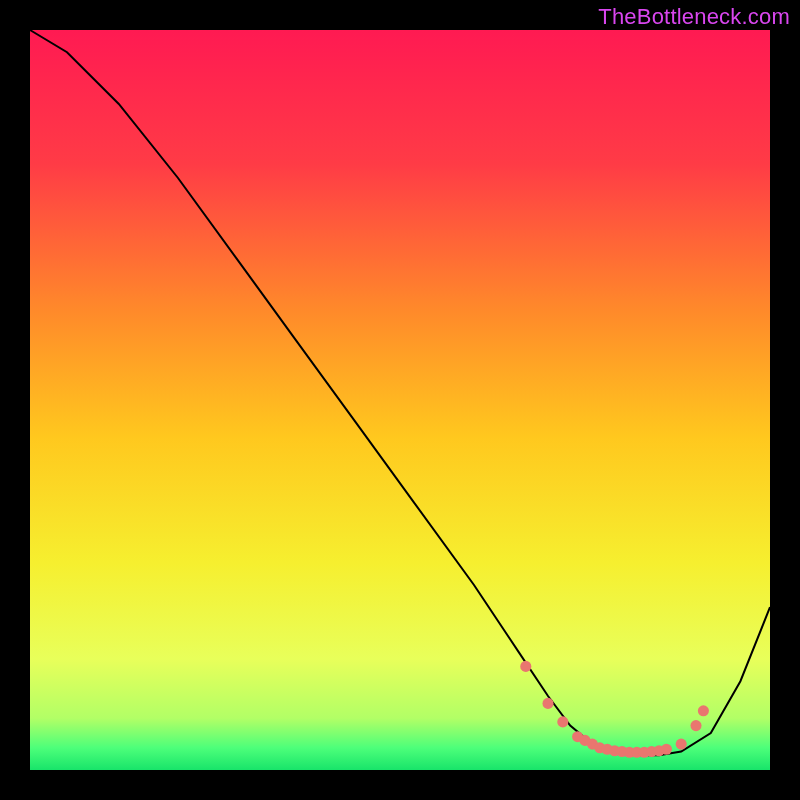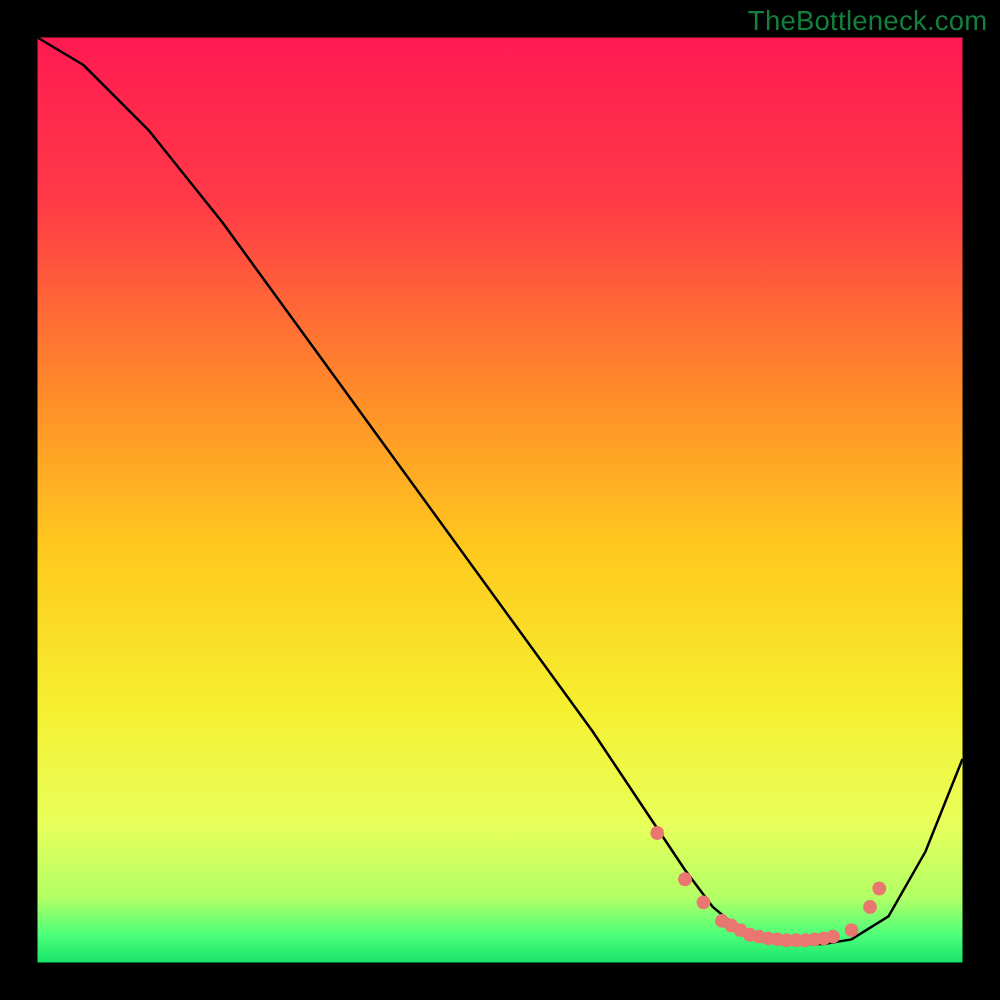--- a/index.html
+++ b/index.html
@@ -14,21 +14,21 @@
   .frame {
     position: relative;
     width: 800px;
     height: 800px;
     background: #000;
   }
   .watermark {
     position: absolute;
     top: 4px;
     right: 10px;
-    color: #15803d;
+    color: #d946ef;
     font-size: 22px;
     font-weight: 500;
     letter-spacing: 0.2px;
     z-index: 10;
   }
   .plot-area {
     position: absolute;
     left: 30px;
     top: 30px;
     width: 740px;

